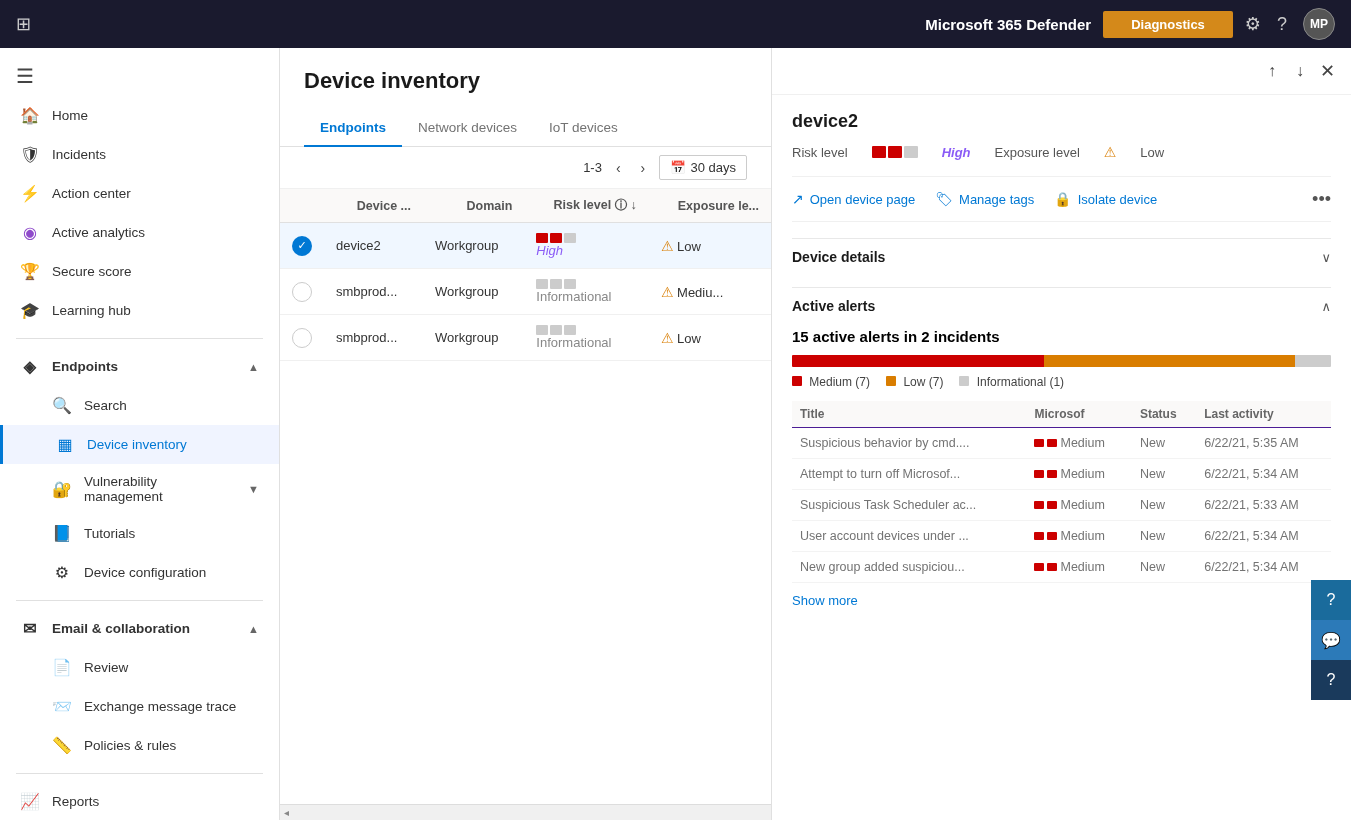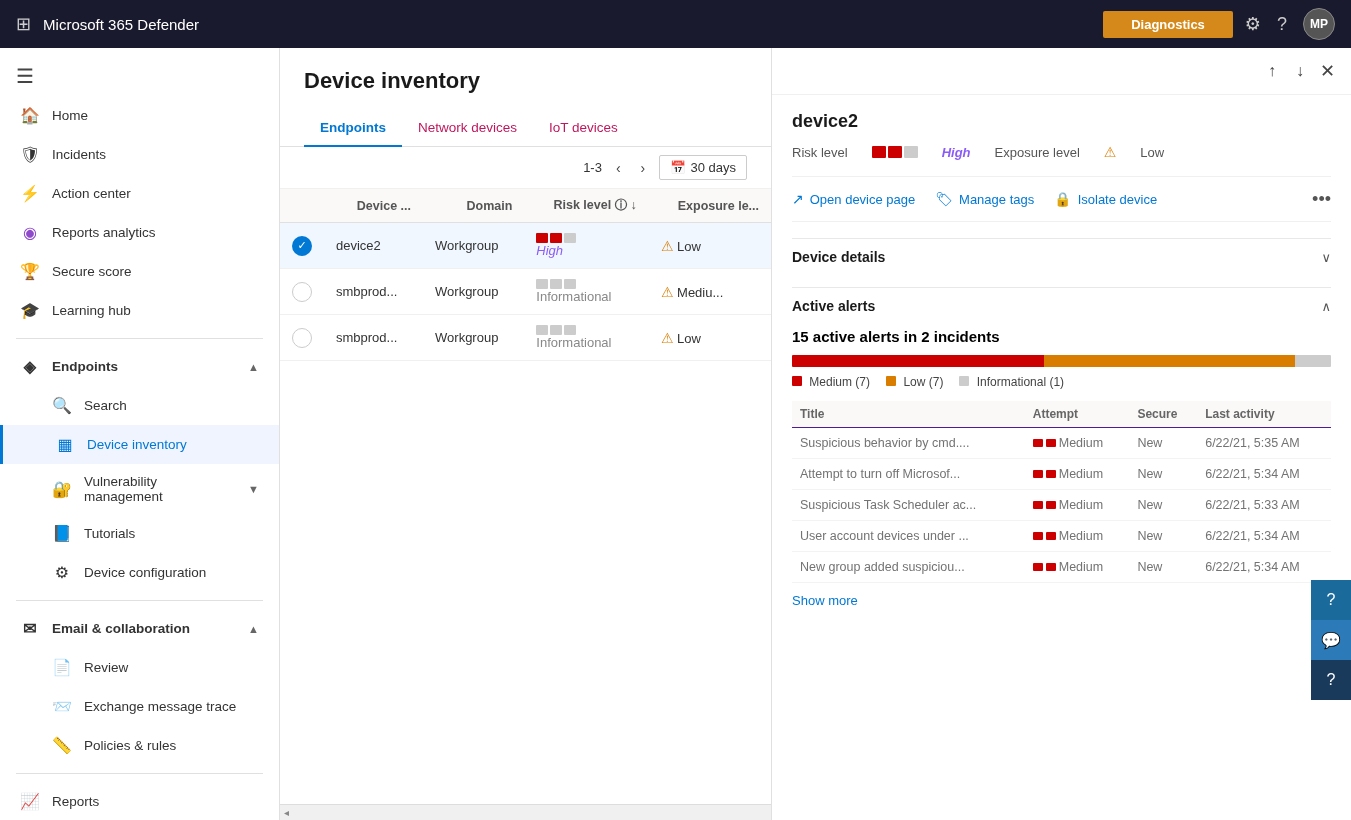--- a/index.html
+++ b/index.html
@@ -10,21 +10,21 @@
       height: 48px;
       background: #1a1a2e;
       display: flex;
       align-items: center;
       padding: 0 16px;
       gap: 12px;
       flex-shrink: 0;
       position: relative;
     }
     .top-nav .grid-icon { color: #ccc; font-size: 18px; cursor: pointer; }
-    .top-nav .app-title { color: #fff; font-size: 15px; font-weight: 400; flex: 1; }
+    .top-nav .app-title { color: #fff; font-size: 15px; font-weight: 700; flex: 1; text-align: right; }
     .diagnostics-btn {
       background: #d4891a;
       color: #fff;
       border: none;
       padding: 6px 28px;
       font-size: 13px;
       font-weight: 600;
       cursor: pointer;
       border-radius: 2px;
     }
@@ -70,21 +70,21 @@
     
     .content-area { flex: 1; overflow: hidden; display: flex; flex-direction: column; background: #fff; }
 
     
     .page-header { padding: 20px 24px 0; background: #fff; }
     .page-title { font-size: 22px; font-weight: 600; color: #1a1a1a; margin-bottom: 16px; }
 
     
     .tabs { display: flex; gap: 0; border-bottom: 1px solid #e0e0e0; padding: 0 24px; background: #fff; }
     .tab {
-      padding: 10px 16px; cursor: pointer; font-size: 13.5px; color: #be185d;
+      padding: 10px 16px; cursor: pointer; font-size: 13.5px; color: #737373;
       border-bottom: 2px solid transparent; margin-bottom: -1px;
     }
     .tab.active { color: #0078d4; border-bottom: 2px solid #0078d4; font-weight: 600; }
 
     
     .table-container { flex: 1; overflow: auto; padding: 0; position: relative; }
     .table-toolbar { display: flex; align-items: center; justify-content: flex-end; padding: 8px 24px; border-bottom: 1px solid #f0f0f0; gap: 8px; }
     .pagination-info { font-size: 13px; color: #333; }
     .pagination-btn { background: none; border: none; cursor: pointer; color: #444; font-size: 14px; padding: 2px 6px; }
     .date-filter { display: flex; align-items: center; gap: 4px; font-size: 13px; color: #333; border: 1px solid #ccc; padding: 4px 10px; cursor: pointer; border-radius: 2px; }
@@ -204,21 +204,21 @@
     <div class="sidebar-item">
       <span class="sidebar-icon">🛡</span>
       <span>Incidents</span>
     </div>
     <div class="sidebar-item">
       <span class="sidebar-icon">⚡</span>
       <span>Action center</span>
     </div>
     <div class="sidebar-item">
       <span class="sidebar-icon icon-colored-purple">◉</span>
-      <span>Reports analytics</span>
+      <span>Active analytics</span>
     </div>
     <div class="sidebar-item">
       <span class="sidebar-icon">🏆</span>
       <span>Secure score</span>
     </div>
     <div class="sidebar-item">
       <span class="sidebar-icon icon-colored-orange">🎓</span>
       <span>Learning hub</span>
     </div>
 
@@ -456,22 +456,22 @@
           <span>
             <span class="legend-dot legend-gray"></span>
             <span>Informational (1)</span>
           </span>
         </div>
 
         <table class="alerts-table">
           <thead>
             <tr>
               <th>Title</th>
-              <th>Attempt</th>
-              <th>Secure</th>
+              <th>Microsof</th>
+              <th>Status</th>
               <th>Last activity</th>
             </tr>
           </thead>
           <tbody>
             <tr>
               <td>Suspicious behavior by cmd....</td>
               <td>
                 <span style="display:flex;align-items:center;gap:3px;">
                   <span class="sev-block"></span>
                   <span class="sev-block"></span>

